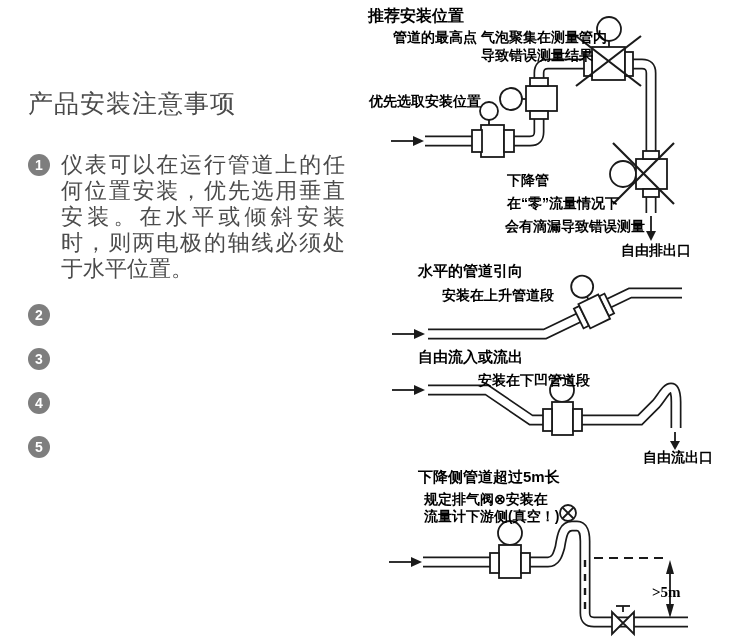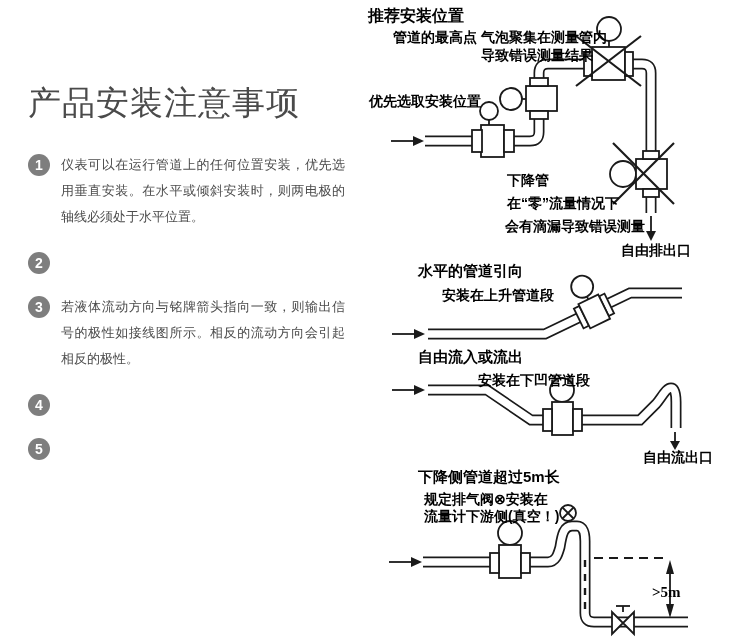--- a/index.html
+++ b/index.html
@@ -1,26 +1,26 @@
 <!DOCTYPE html>
 <html><head>
 <meta charset="utf-8">
 <style>
   html,body{margin:0;padding:0;background:#fff;}
   .page{position:relative;width:750px;height:641px;background:#fff;overflow:hidden;
         font-family:"Liberation Sans",sans-serif;}
   
   .left-col{position:absolute;left:28px;top:86px;width:352px;}
-  .page-title{font-size:33px;font-weight:400;color:#4a4a4a;line-height:34px;
+  .page-title{font-size:25px;font-weight:400;color:#4a4a4a;line-height:34px;
               margin:0 0 32px 0;letter-spacing:1px;}
   .note{display:flex;align-items:flex-start;margin-bottom:20px;}
   .badge{flex:0 0 22px;width:22px;height:22px;border-radius:50%;background:#7e7e7e;
          color:#fff;font-size:14px;font-weight:bold;line-height:22px;text-align:center;
          margin-right:11px;margin-top:2px;}
-  .note-text{margin:0;width:284px;font-size:13px;line-height:26px;color:#4b4b4b;
+  .note-text{margin:0;width:284px;font-size:22px;line-height:26px;color:#4b4b4b;
              text-align:justify;}
   
   .diagram-svg{position:absolute;left:360px;top:0;}
   .pipe-o{stroke:#1a1a1a;stroke-width:11;fill:none;}
   .pipe-i{stroke:#ffffff;stroke-width:7.6;fill:none;}
   .part{fill:#ffffff;stroke:#1a1a1a;stroke-width:1.8;}
   .thin{stroke:#1a1a1a;stroke-width:1.8;fill:none;}
   .xmark{stroke:#1a1a1a;stroke-width:2.2;}
   .ah{fill:#1a1a1a;stroke:none;}
   .dash{stroke:#1a1a1a;stroke-width:1.8;fill:none;stroke-dasharray:9 6;}
@@ -39,21 +39,20 @@
 
     <div class="note">
       <span class="badge">1</span>
       <p class="note-text">仪表可以在运行管道上的任何位置安装，优先选用垂直安装。在水平或倾斜安装时，则两电极的轴线必须处于水平位置。</p>
     </div>
     <div class="note">
       <span class="badge">2</span>
     </div>
     <div class="note">
       <span class="badge">3</span>
-      <p class="note-text">若液体流动方向与铭牌箭头指向一致，则输出信号的极性如接线图所示。相反的流动方向会引起相反的极性。</p>
     </div>
     <div class="note">
       <span class="badge">4</span>
     </div>
     <div class="note">
       <span class="badge">5</span>
     </div>
   </div>
 
   <svg class="diagram-svg" width="390" height="641" viewBox="360 0 390 641" xmlns="http://www.w3.org/2000/svg">

